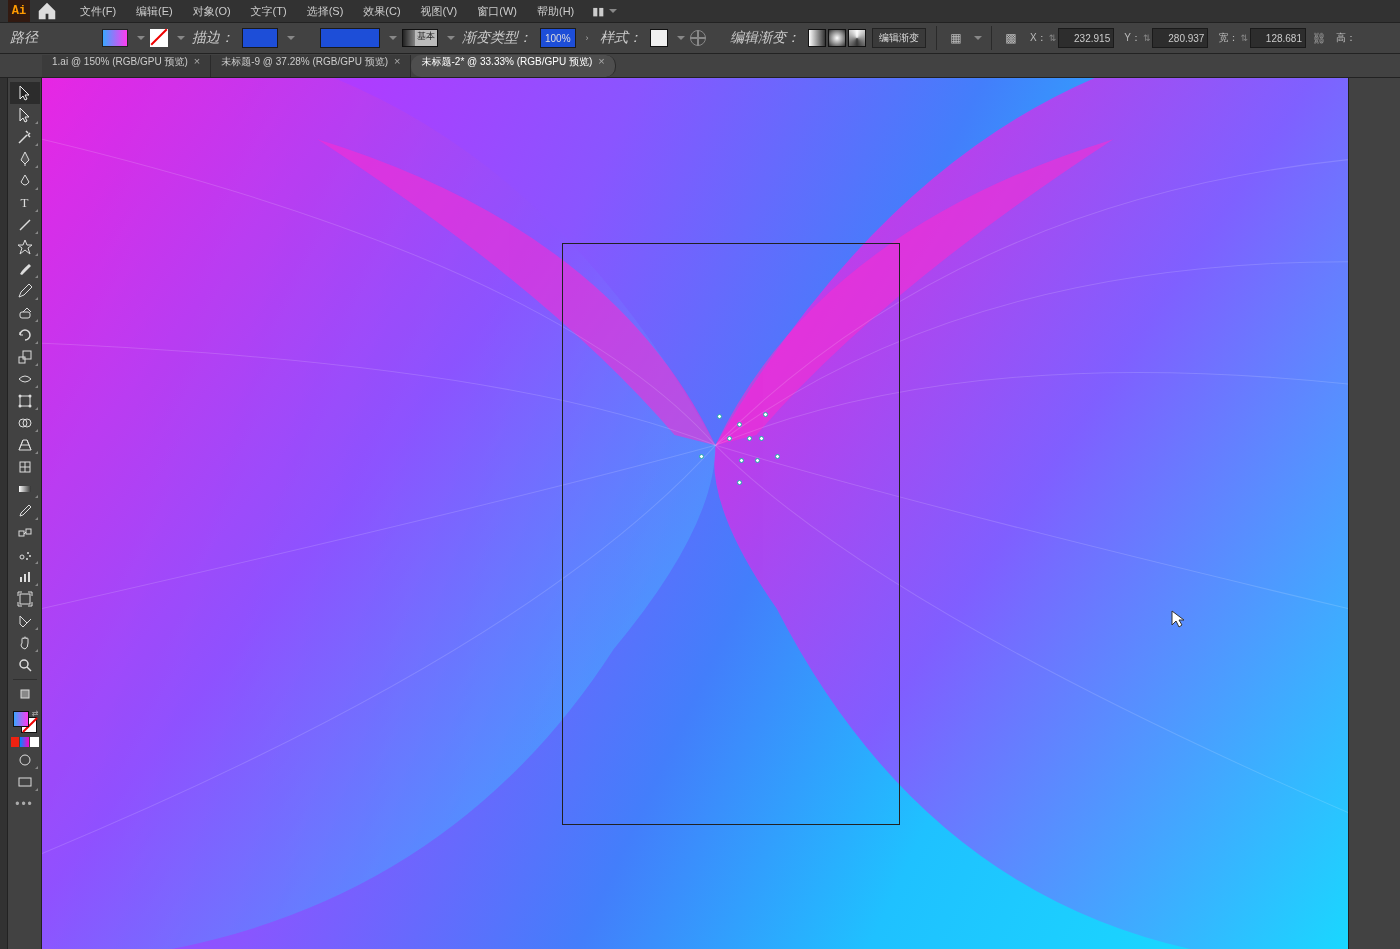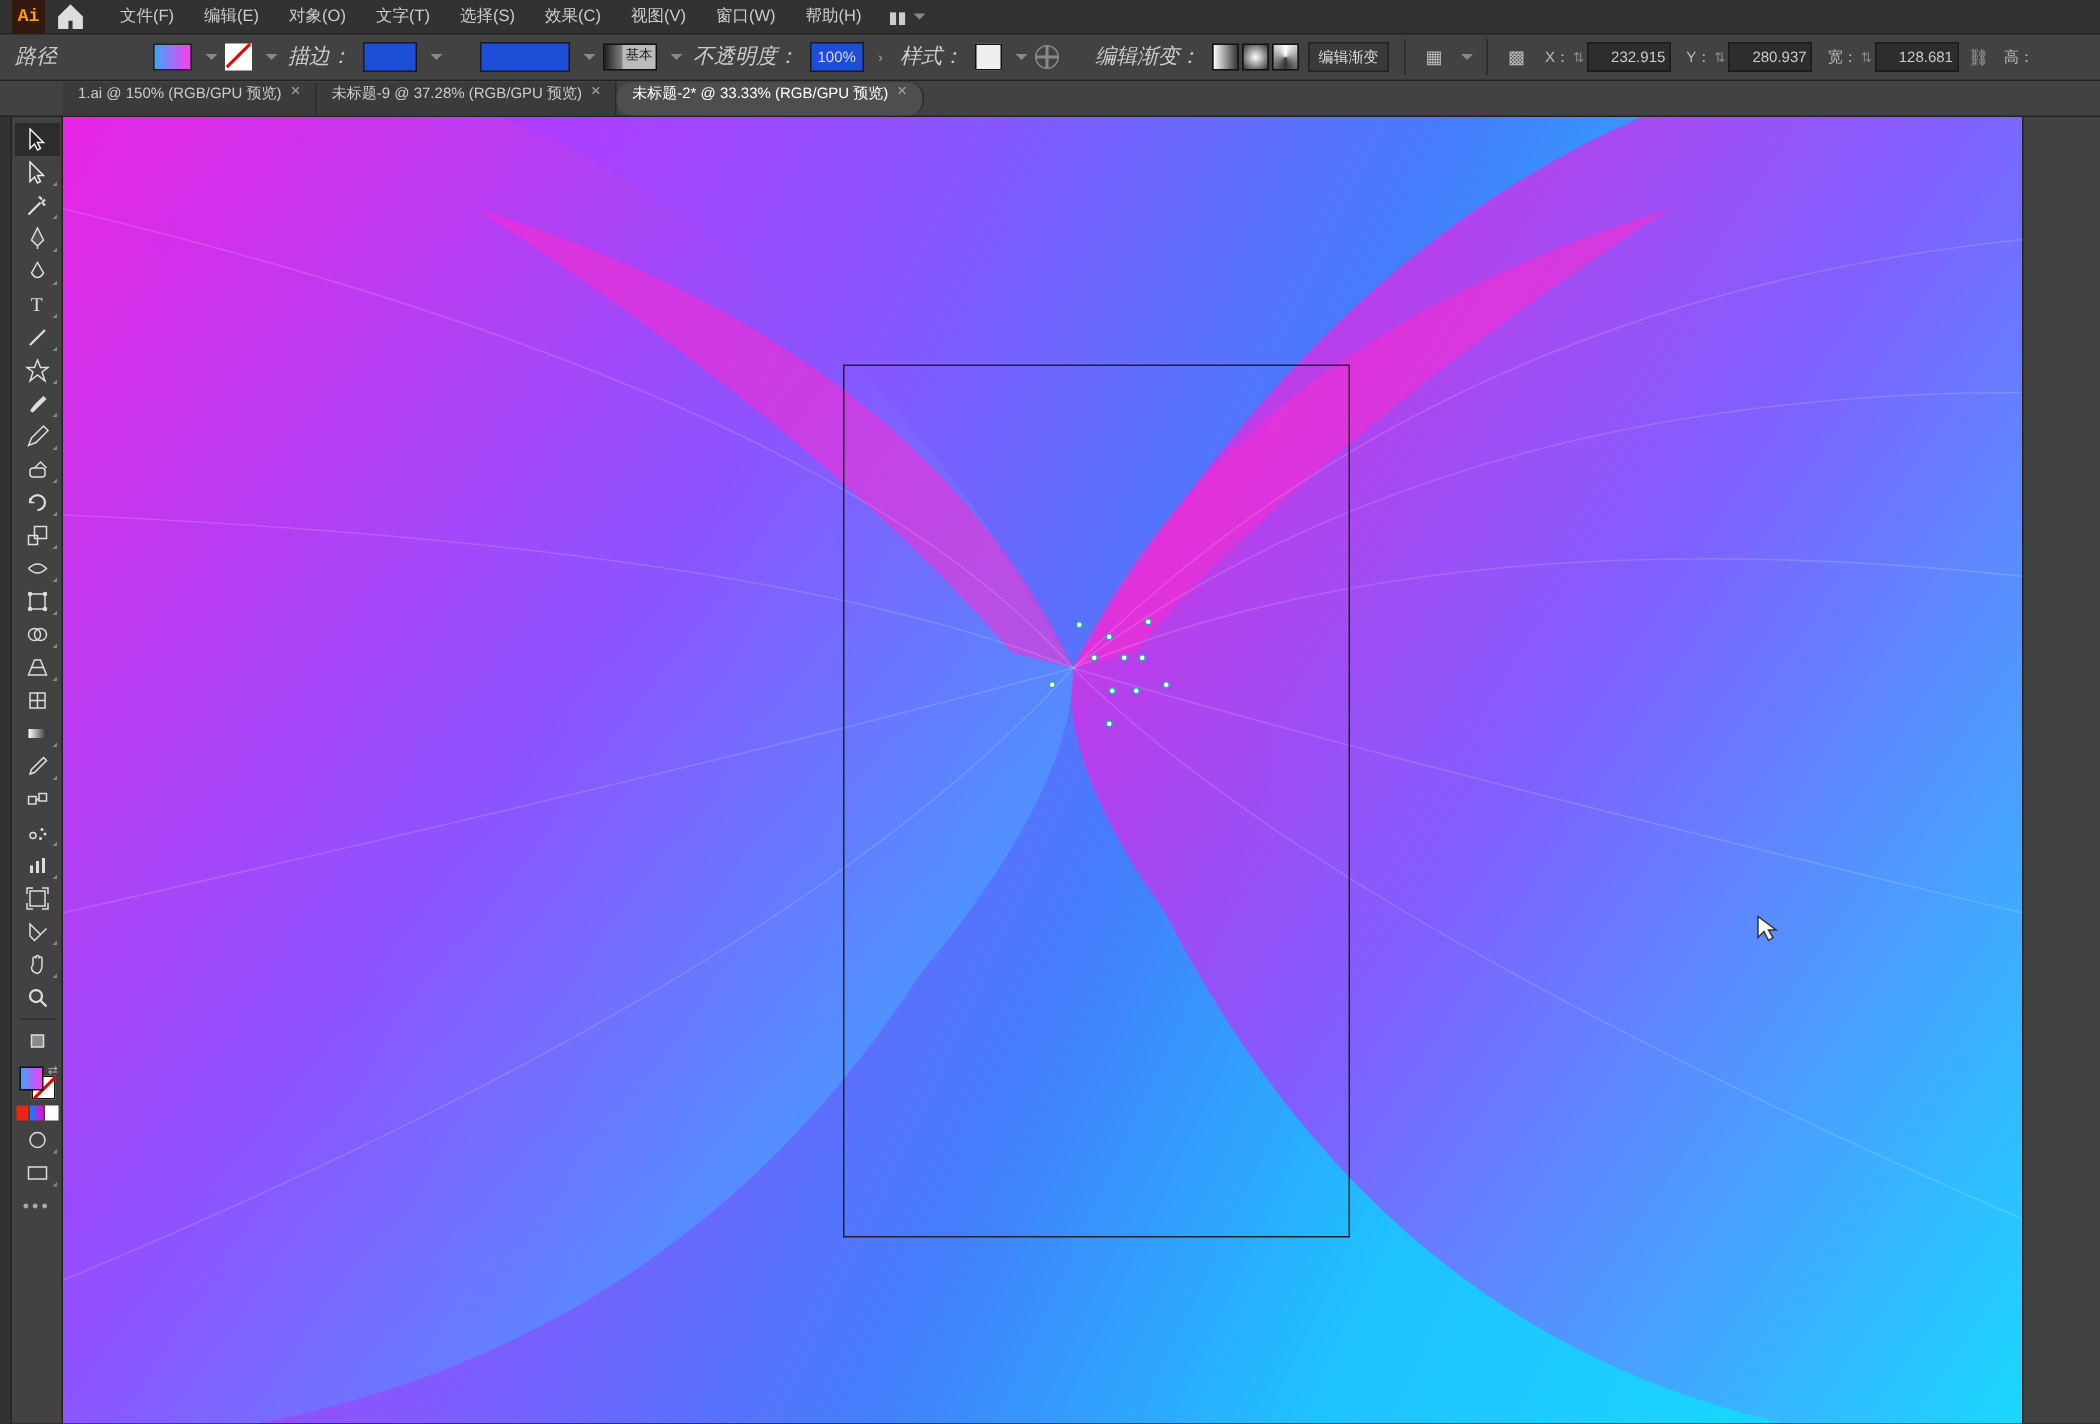--- a/index.html
+++ b/index.html
@@ -123,21 +123,21 @@
   <input class="ctrl-input w56" style="">
   <div class="sm-drop">
       <span class="dropdown-caret"></span>
     </div>
   <div class="brush-prev">
       <span>基本</span>
     </div>
   <div class="sm-drop">
       <span class="dropdown-caret"></span>
     </div>
-  <span class="ctrl-label">不透明度：</span>
+  <span class="ctrl-label">渐变类型：</span>
   <input class="ctrl-input w36" value="100%" style="">
   <div class="sm-drop">
       <span style="color:#aaa;font-size:9px">›</span>
     </div>
   <span class="ctrl-label">样式：</span>
   <div class="style-sw"></div>
   <div class="sm-drop">
       <span class="dropdown-caret"></span>
     </div>
   <div class="globe-icon"></div>

